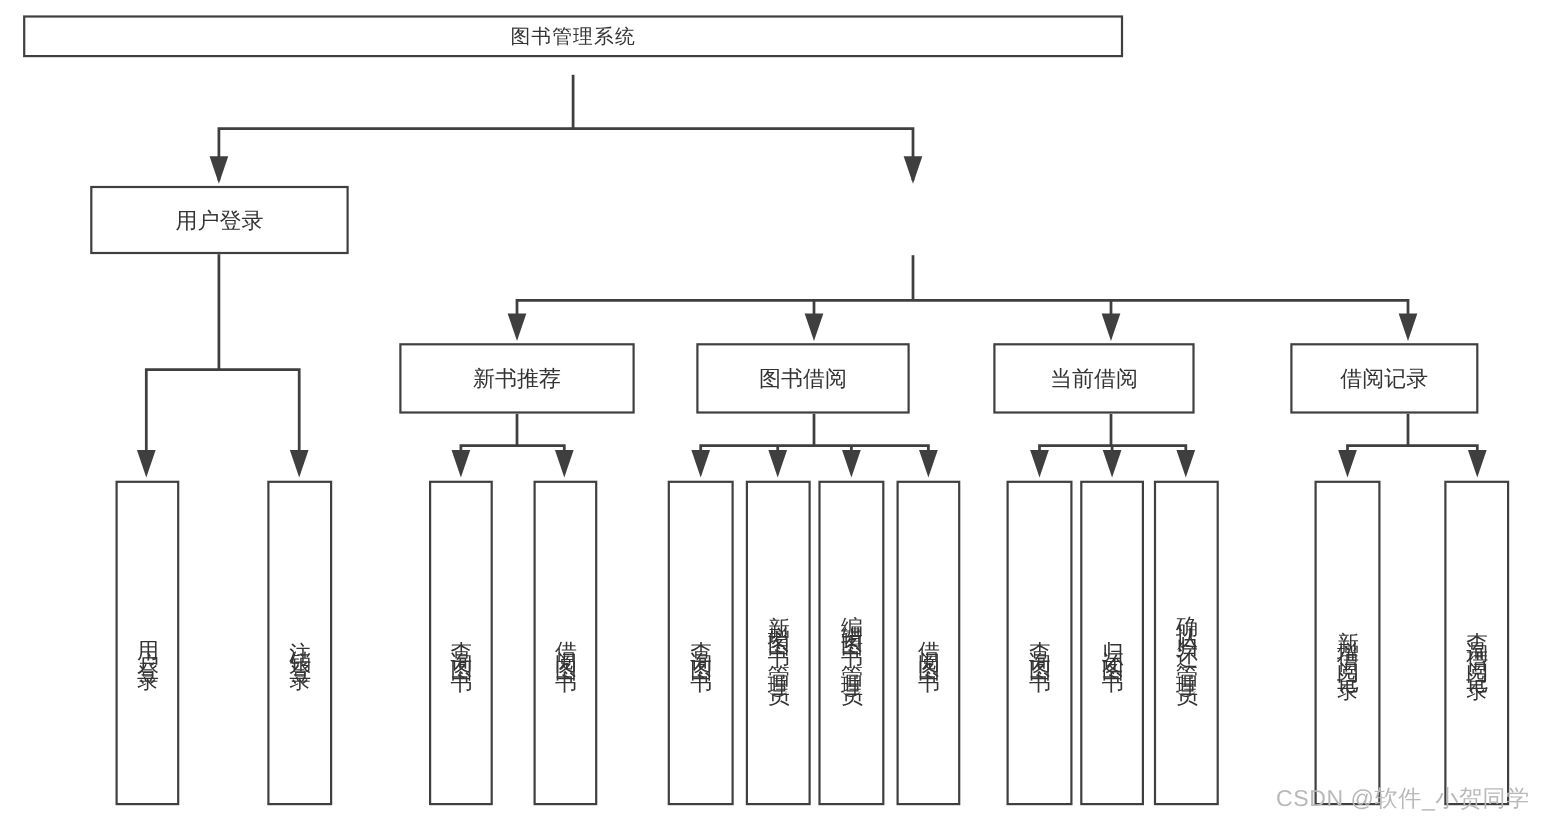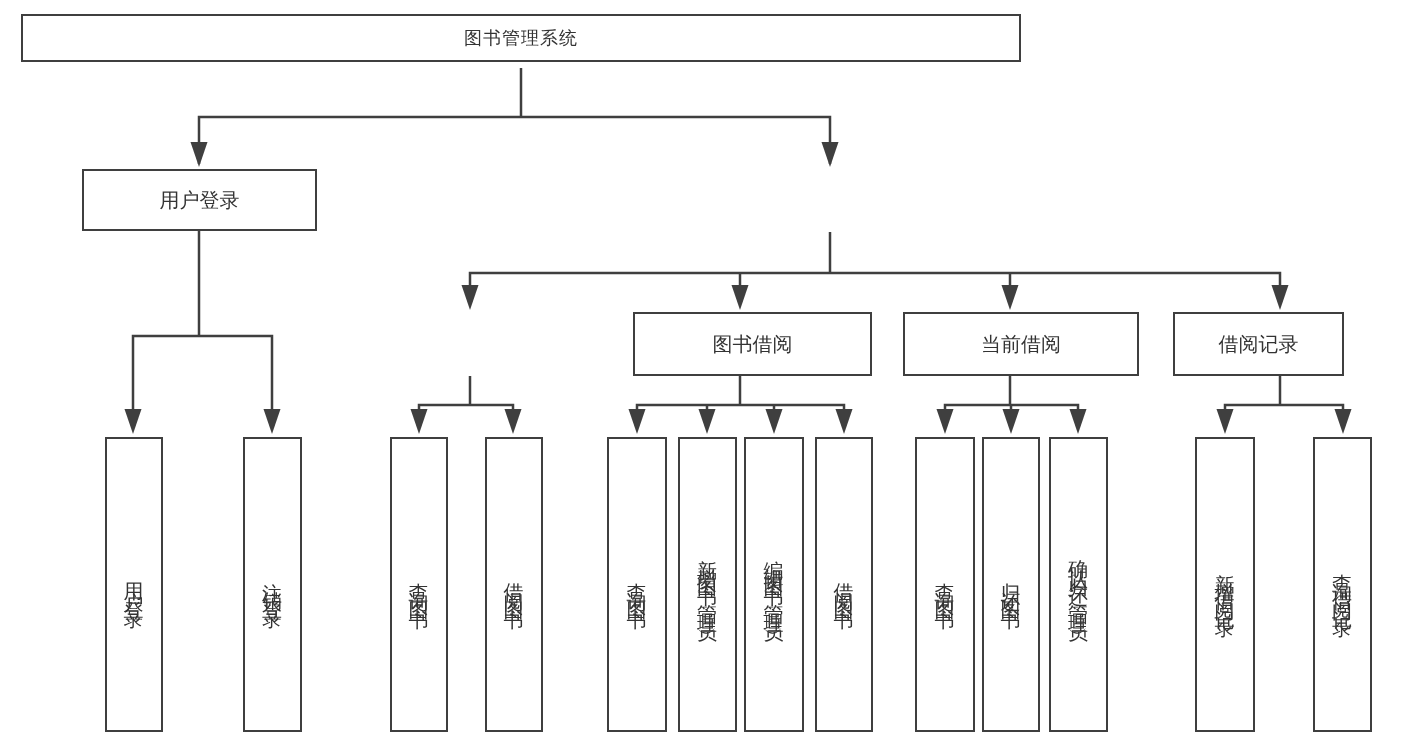--- a/index.html
+++ b/index.html
@@ -93,32 +93,35 @@
       <polygon points="765.5,409 782.5,409 774,434"></polygon>
       <polygon points="835.5,409 852.5,409 844,434"></polygon>
       <polygon points="936.5,409 953.5,409 945,434"></polygon>
       <polygon points="1002.5,409 1019.5,409 1011,434"></polygon>
       <polygon points="1069.5,409 1086.5,409 1078,434"></polygon>
       <polygon points="1216.5,409 1233.5,409 1225,434"></polygon>
       <polygon points="1334.5,409 1351.5,409 1343,434"></polygon>
     </g>
   </svg>
 
-  <div class="node root" style="left:21px; top:14px; width:1000px; height:48px;">
+  <div class="node root" style="left:21px; top:14px; width:1000px; height:38px;">
     <span>图书管理系统</span>
   </div>
 
   <div class="node" style="left:82px; top:169px; width:235px; height:62px;">
     <span>用户登录</span>
   </div>
 
-  <div class="node" style="left:633px; top:312px; width:239px; height:64px;">
+  <div class="node" style="left:363px; top:312px; width:214px; height:64px;">
+    <span>新书推荐</span>
+  </div>
+  <div class="node" style="left:633px; top:312px; width:194px; height:64px;">
     <span>图书借阅</span>
   </div>
-  <div class="node" style="left:903px; top:312px; width:236px; height:64px;">
+  <div class="node" style="left:903px; top:312px; width:183px; height:64px;">
     <span>当前借阅</span>
   </div>
   <div class="node" style="left:1173px; top:312px; width:171px; height:64px;">
     <span>借阅记录</span>
   </div>
 
   <div class="node v" style="left:105px; top:437px; width:58px; height:295px;">
     <span>用户登录</span>
   </div>
   <div class="node v" style="left:243px; top:437px; width:59px; height:295px;">
@@ -155,14 +158,15 @@
     <span>确认归还（管理员）</span>
   </div>
 
   <div class="node v" style="left:1195px; top:437px; width:60px; height:295px;">
     <span>新增借阅记录</span>
   </div>
   <div class="node v" style="left:1313px; top:437px; width:59px; height:295px;">
     <span>查询借阅记录</span>
   </div>
 
+  <div class="watermark">CSDN @软件_小贺同学</div>
 
 </div>
 
 </body></html>

